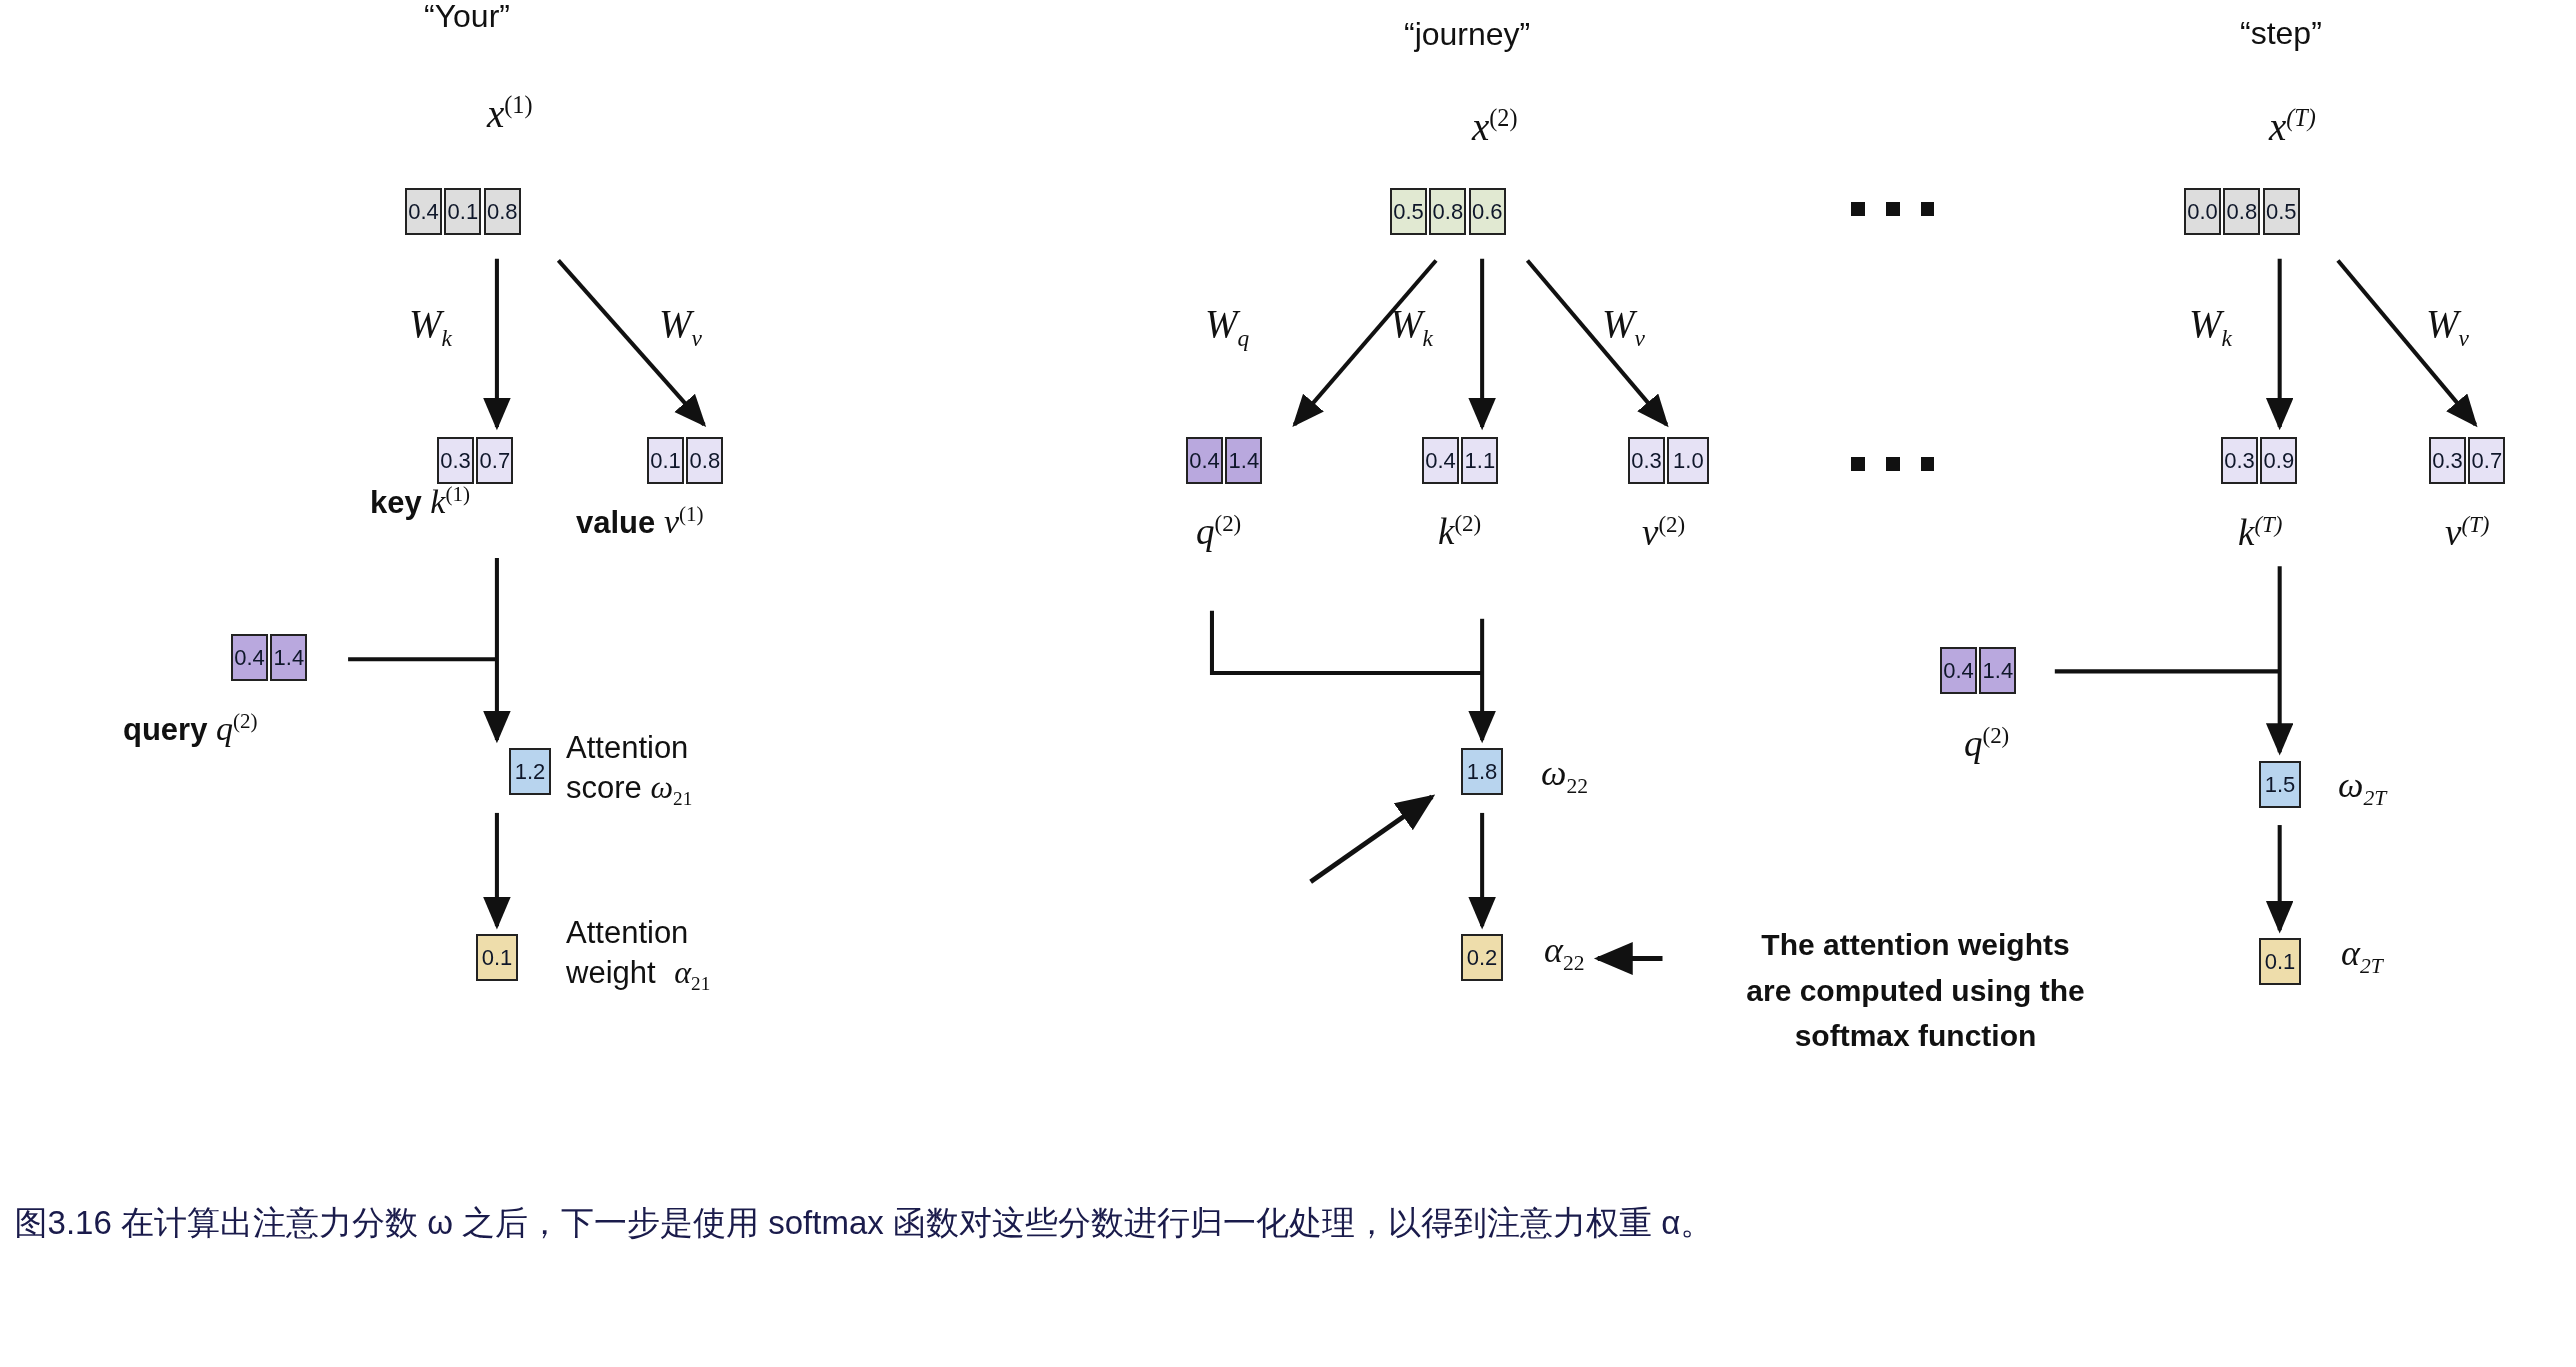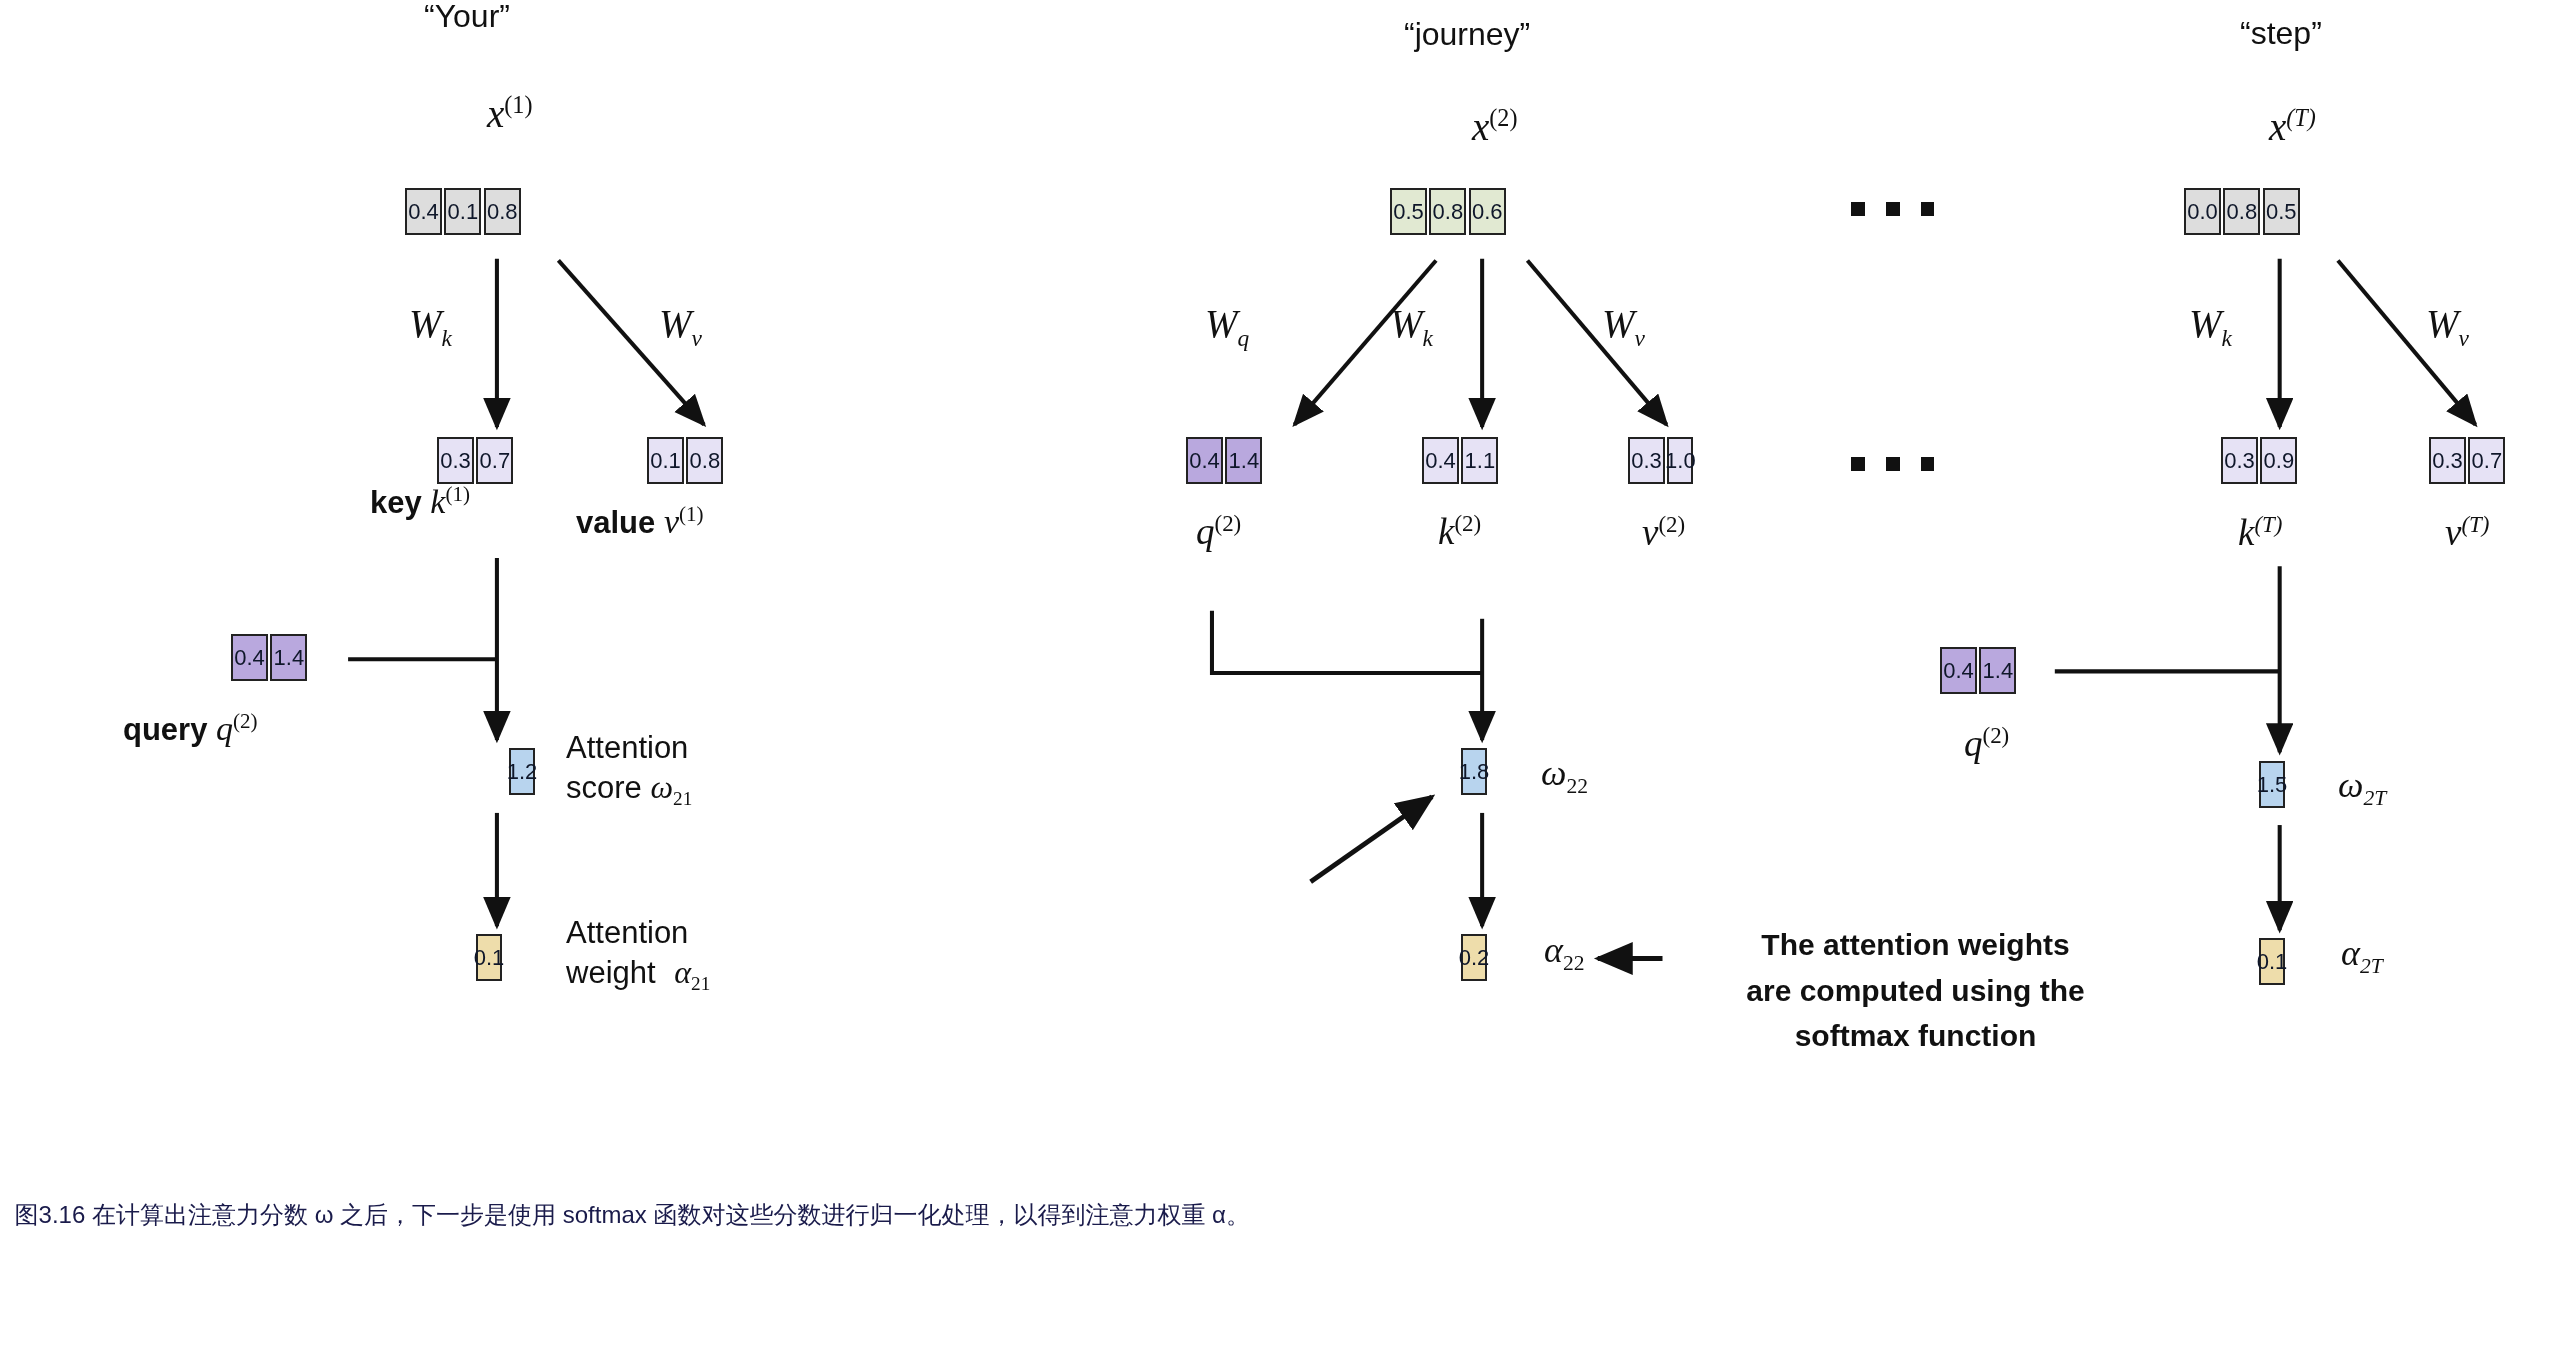--- a/index.html
+++ b/index.html
@@ -27,39 +27,39 @@
     font-family:"Liberation Sans", sans-serif;
     font-size:22px;color:#0f172a;line-height:1;
     box-sizing:border-box;
   }
   .cell.gray{background:#dddddd;}
   .cell.green{background:#e1e9d2;}
   .cell.lilac{background:#e6e2f5;}
   .cell.purple{background:#b9a8de;}
   .cell.blue{background:#b8d4ee;}
   .cell.yellow{background:#eeddab;}
-  .cell.wide{width:26px;}
+  .cell.wide{width:42px;}
 
   
   .anno{
     font-family:"Liberation Sans", sans-serif;
     font-weight:bold;font-size:30px;color:#111;
     line-height:1.52;text-align:center;white-space:pre-line;
   }
   
   .lbl{font-family:"Liberation Sans", sans-serif;font-size:31px;color:#111;white-space:nowrap;}
 
   
   .dots{display:flex;gap:21px;align-items:center;}
   .dots i{display:block;width:13.8px;height:13.8px;background:#111;}
 
   
   .caption{
     font-family:"Liberation Sans", sans-serif;
-    font-size:24px;line-height:1.62;color:#1a1b4b;font-weight:500;
+    font-size:33px;line-height:1.62;color:#1a1b4b;font-weight:500;
     width:2508px;
   }
 
   svg.layer{position:absolute;left:0;top:0;width:2576px;height:1367px;pointer-events:none;}
 </style>
 </head>
 <body>
 
 <div id="root">
 

